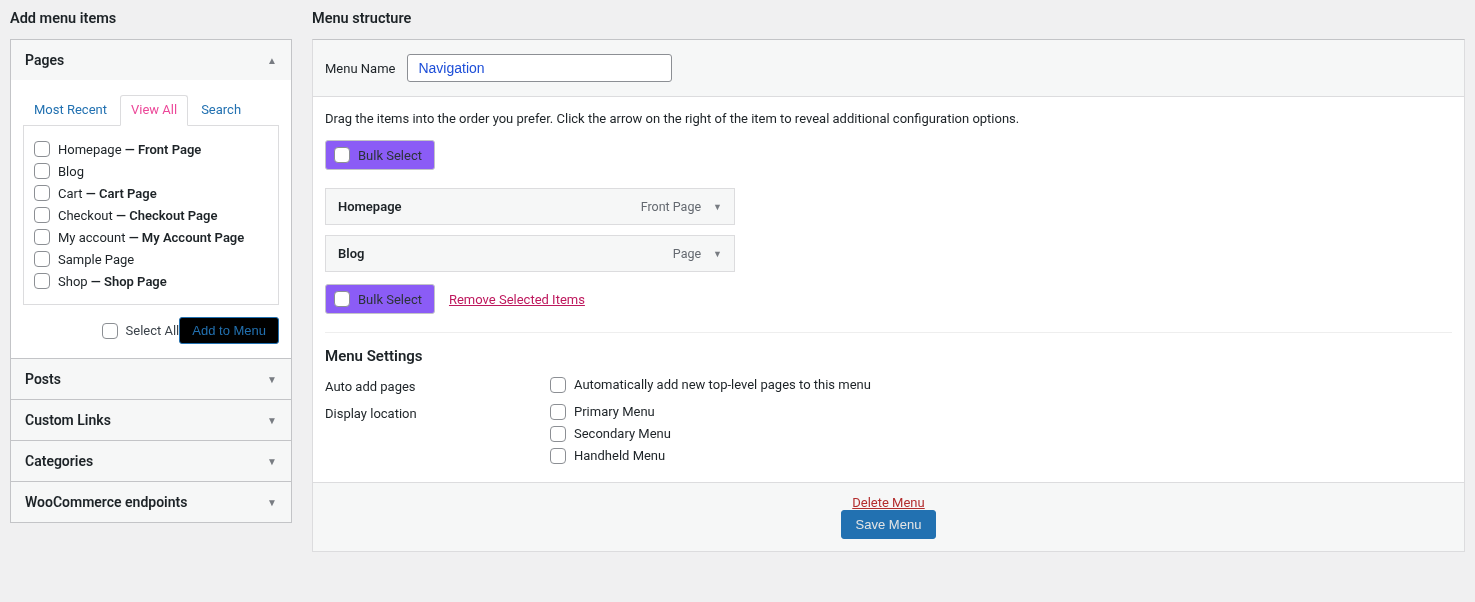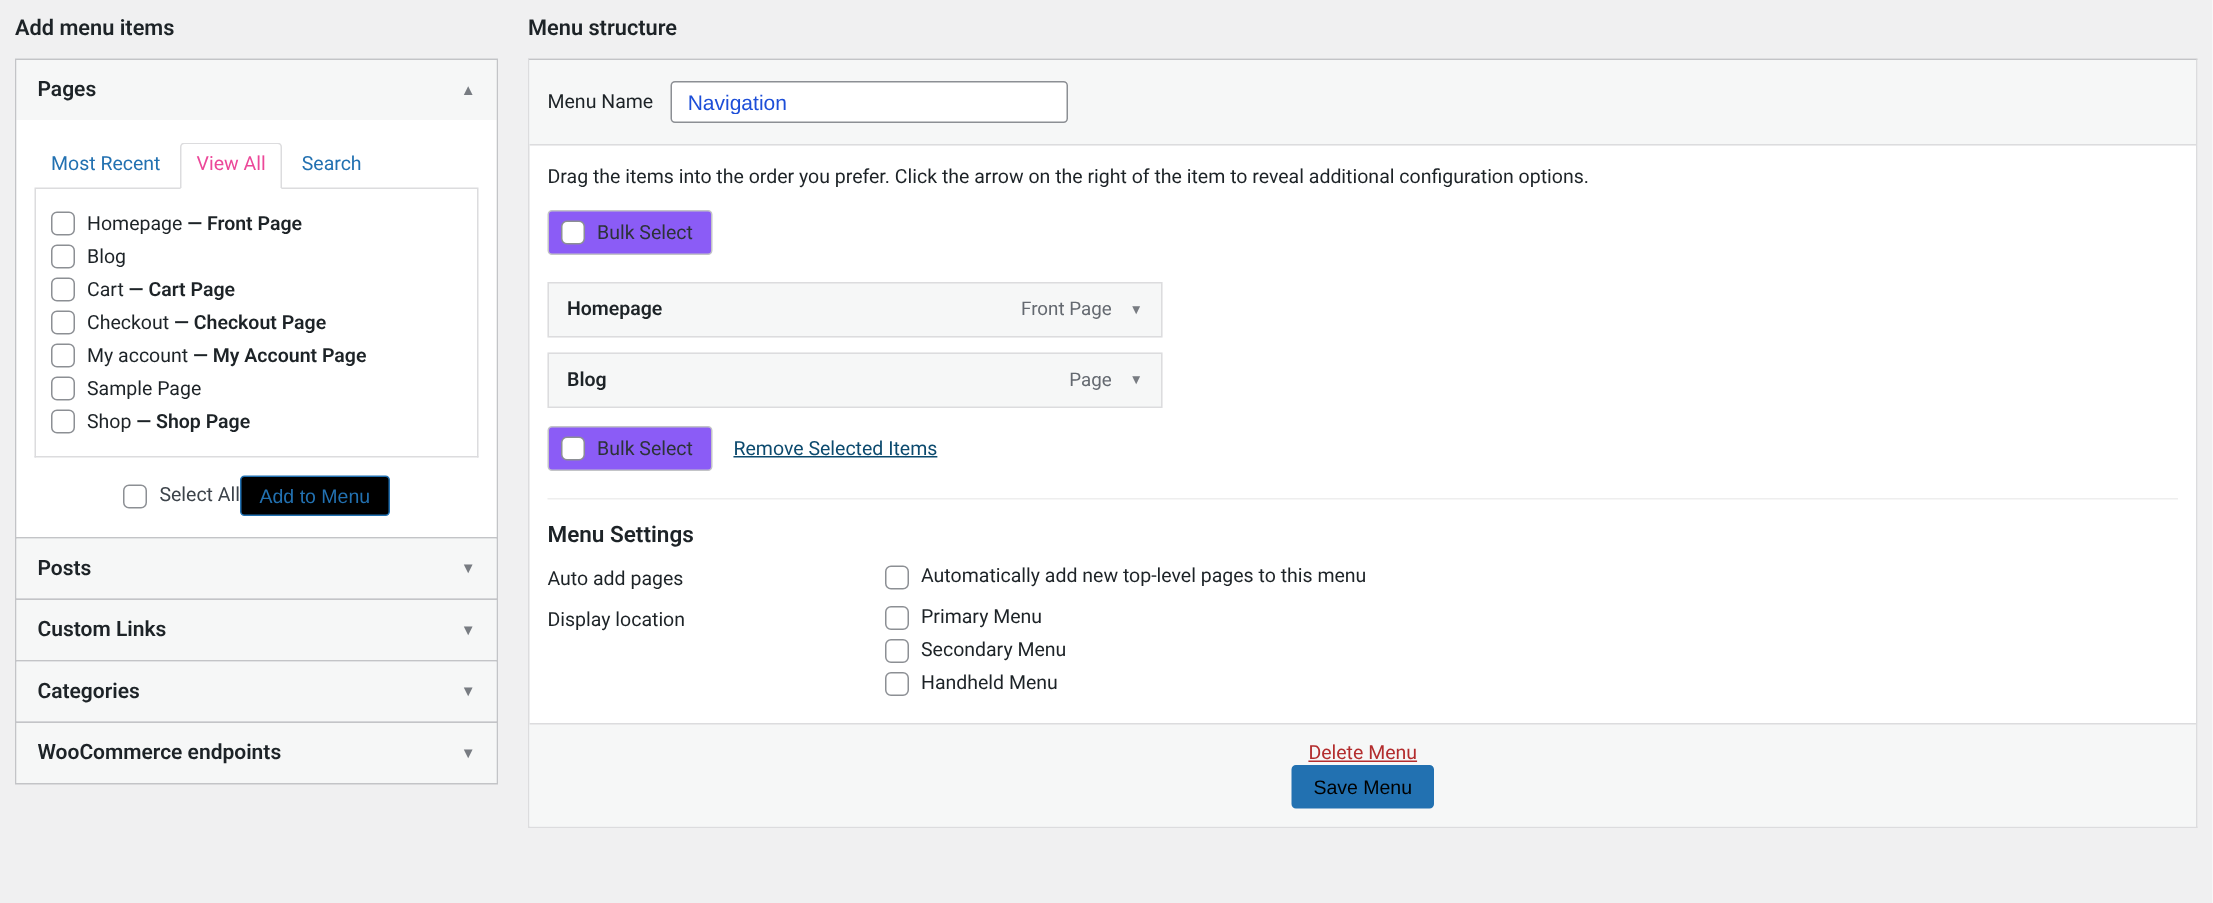--- a/index.html
+++ b/index.html
@@ -10,21 +10,21 @@
     color: #1d2327;
     background: #f0f0f1;
     padding: 10px 10px 30px 10px;
   }
   .container {
     display: flex;
     gap: 20px;
     align-items: flex-start;
   }
   .left {
-    width: 322px;
+    width: 282px;
     flex-shrink: 0;
   }
   .right {
     flex: 1;
   }
   h3.section-title {
     font-size: 14.5px;
     font-weight: 600;
     margin: 0 0 12px 0;
     color: #1d2327;
@@ -96,21 +96,21 @@
   .chk {
     width: 16px;
     height: 16px;
     border: 1px solid #8c8f94;
     border-radius: 4px;
     background: #fff;
     flex-shrink: 0;
   }
   .select-all-row {
     display: flex;
-    justify-content: center;
+    justify-content: flex-end;
     align-items: center;
     margin-top: 12px;
   }
   .select-all {
     display: flex;
     align-items: center;
     gap: 8px;
     color: #3c434a;
   }
   .btn-outline {
@@ -198,21 +198,21 @@
     font-size: 9px;
     color: #787c82;
   }
   .bulk-row {
     display: flex;
     align-items: center;
     gap: 14px;
     margin-bottom: 8px;
   }
   .link-disabled {
-    color: #0c4a6e;
+    color: #be185d;
     text-decoration: underline;
     font-size: 13px;
   }
   hr.sep {
     border: none;
     border-top: 1px solid #eee;
     margin: 18px 0 14px 0;
   }
   .settings-title {
     font-size: 15px;
@@ -254,21 +254,21 @@
   }
   .link-danger {
     color: #b32d2e;
     text-decoration: underline;
     font-size: 13px;
     cursor: pointer;
   }
   .btn-primary {
     background: #2271b1;
     border: 1px solid #2271b1;
-    color: #000000;
+    color: #e5e5e5;
     padding: 6px 14px;
     border-radius: 3px;
     font-size: 13px;
     font-weight: 400;
     cursor: pointer;
   }
 </style>
 </head>
 <body>
 

